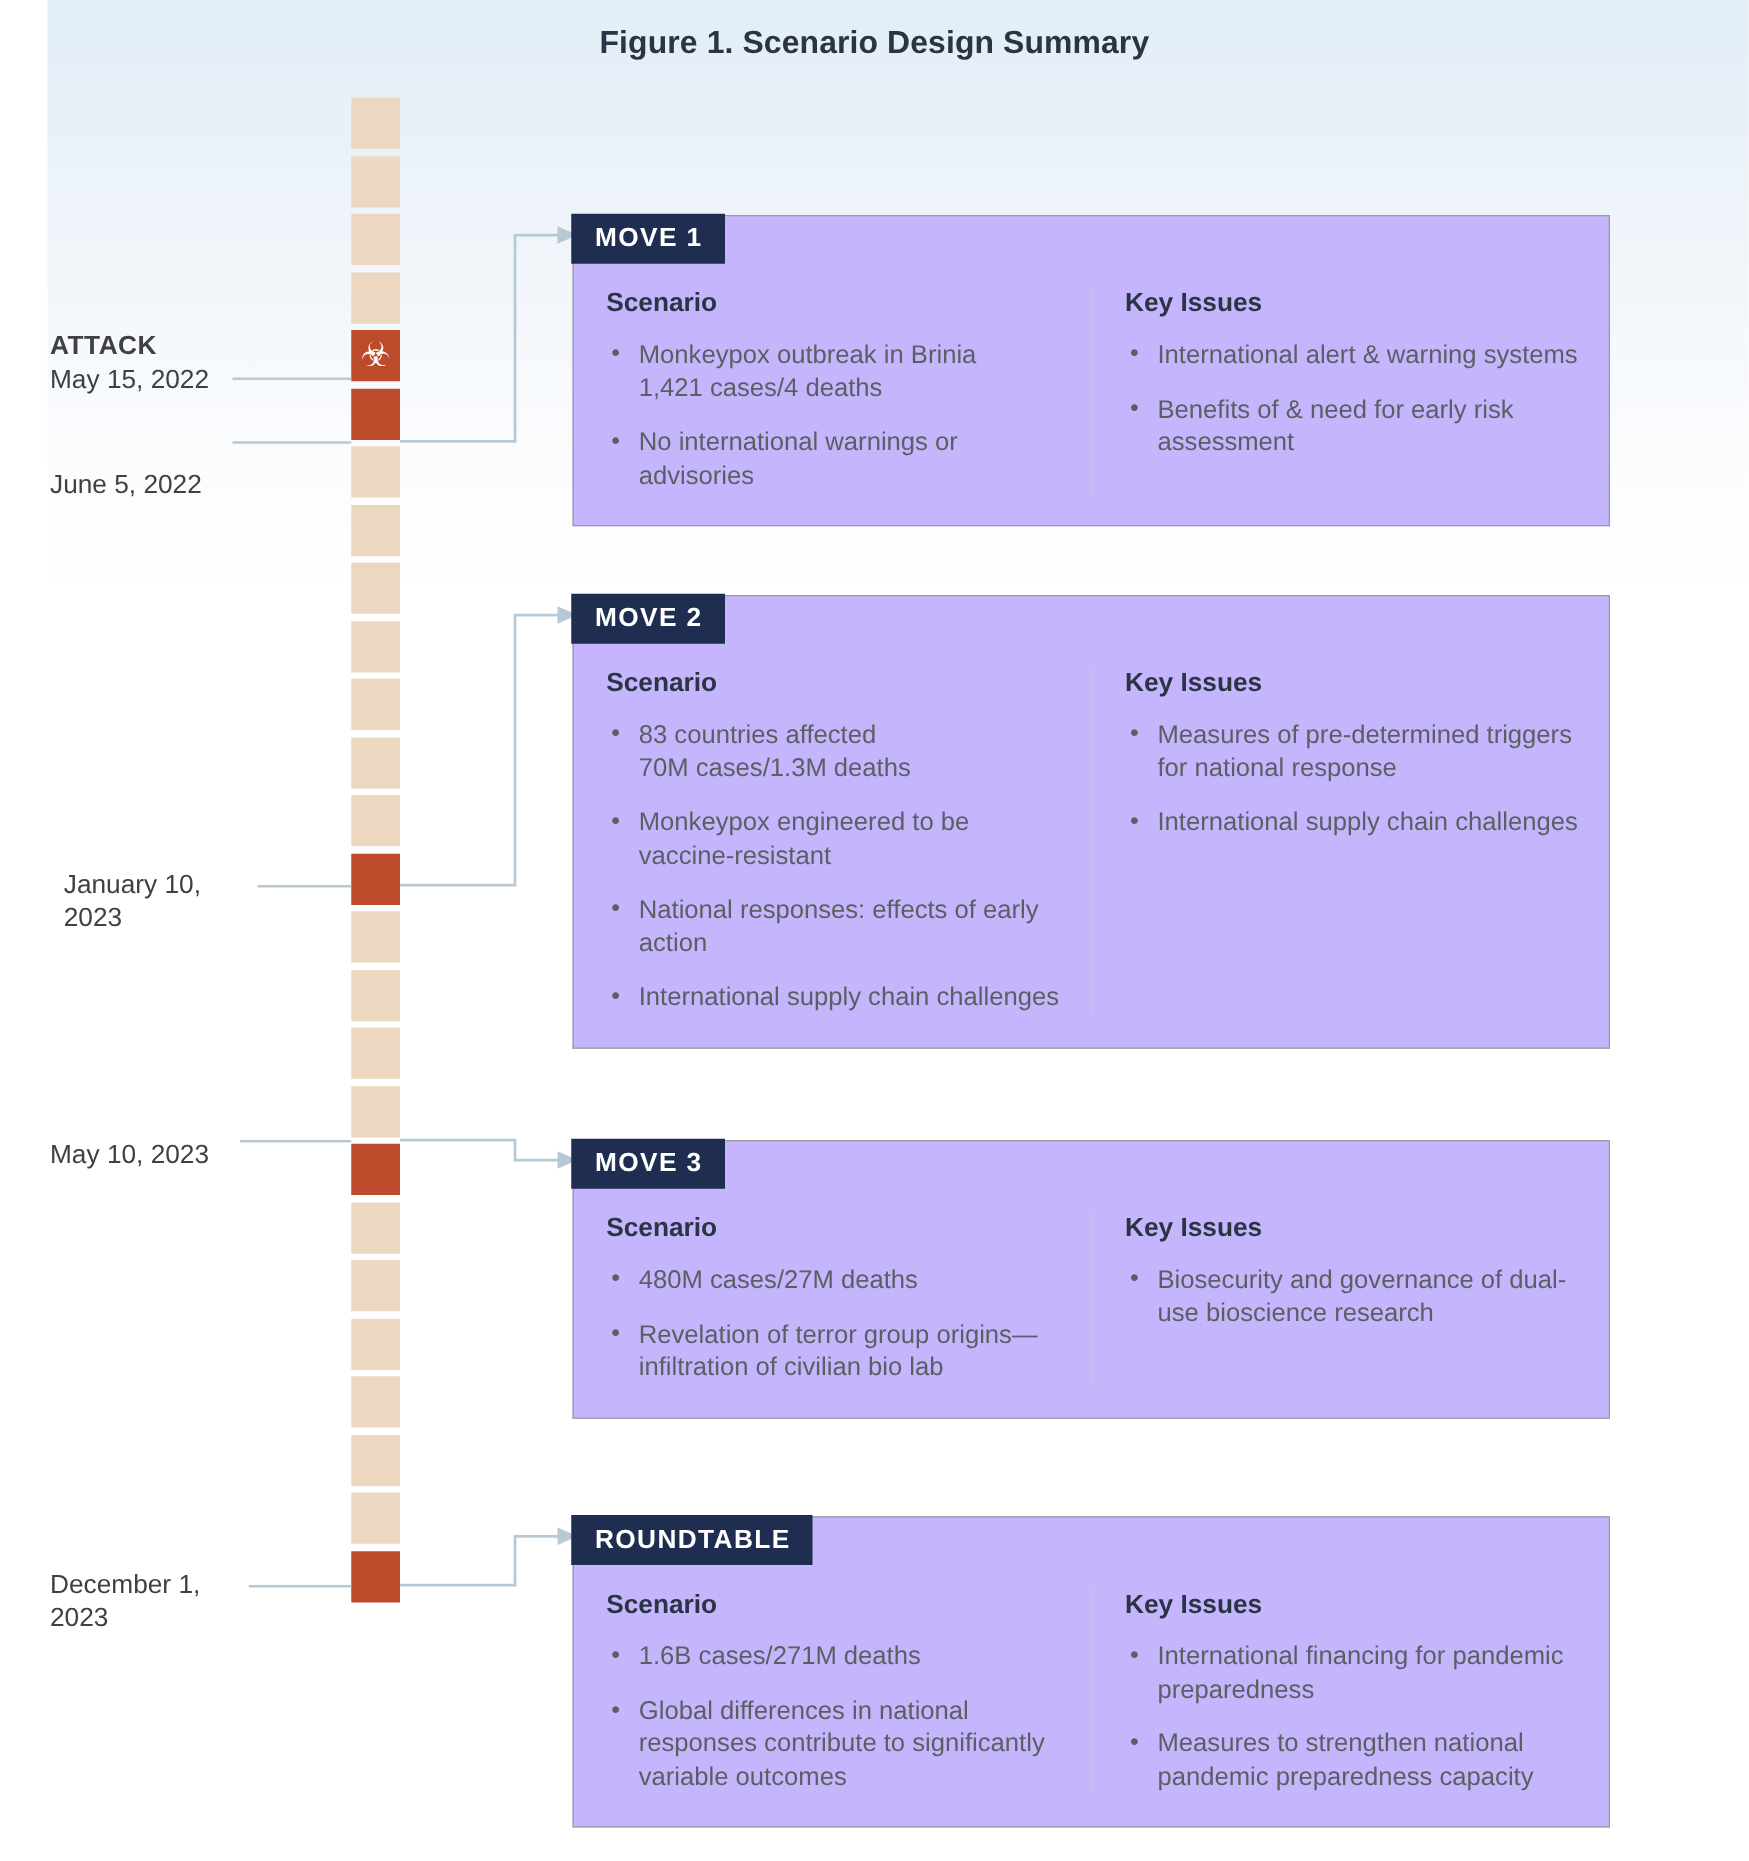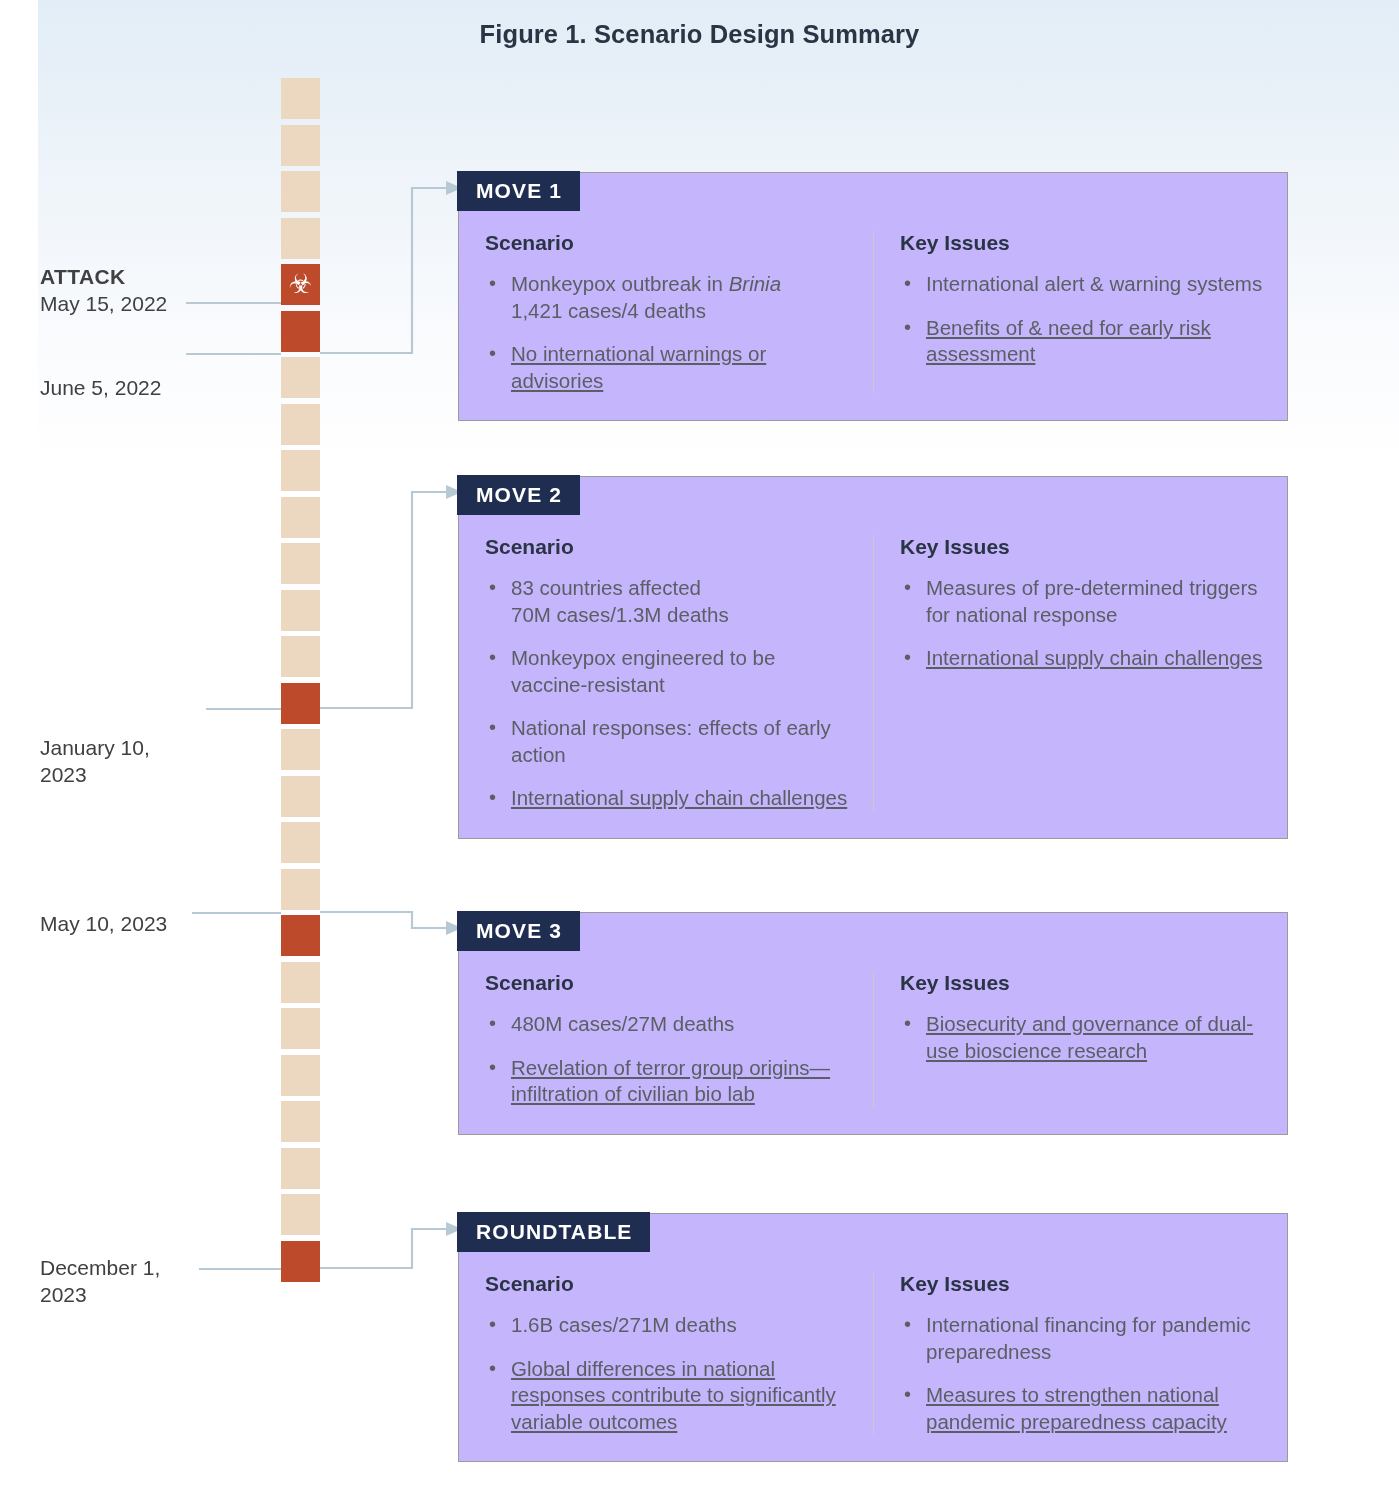--- a/index.html
+++ b/index.html
@@ -156,30 +156,30 @@
     padding: 0;
   }
   ul.bullets li {
     position: relative;
     padding-left: 26px;
     margin-bottom: 17px;
     font-size: 20.5px;
     line-height: 26.5px;
     color: #5b5f63;
   }
-  ul.bullets li:last-child { margin-bottom: 0; text-decoration: underline; }
+  ul.bullets li:last-child { margin-bottom: 0; }
   ul.bullets li:before {
     content: "\2022";
     position: absolute;
     left: 4px;
     top: -1px;
     color: #5b5f63;
     font-size: 20px;
   }
-  .italic { font-style: italic; }
+  .italic { }
 </style>
 </head>
 <body>
 
 <div id="bg-wash"></div>
 
 <svg id="connectors" viewBox="0 0 1399 1489">
 
   <polyline points="320,353 412,353 412,188 448,188" fill="none" stroke="#b8c9d6" stroke-width="2.2"></polyline>
   <polygon points="446,181 462,188 446,195" fill="#b8c9d6"></polygon>
@@ -233,21 +233,21 @@
     <span class="attack-word">ATTACK</span>
     <span>May 15, 2022</span>
   </div>
   <div class="leader-line" style="left:186px; top:302px; width:95px;"></div>
 
   <div class="date-label" style="top:339px;margin-top:35px;">
     <span>June 5, 2022</span>
   </div>
   <div class="leader-line" style="left:186px; top:353px; width:95px;"></div>
 
-  <div class="date-label" style="top:734px; width:160px;">
+  <div class="date-label" style="top:694px; width:160px;margin-left:11px;">
     <span>January 10, 2023</span>
   </div>
   <div class="leader-line" style="left:206px; top:708px; width:75px;"></div>
 
   <div class="date-label" style="top:910px;">
     <span>May 10, 2023</span>
   </div>
   <div class="leader-line" style="left:192px; top:912px; width:89px;"></div>
 
   <div class="date-label" style="top:1254px; width:165px;">

